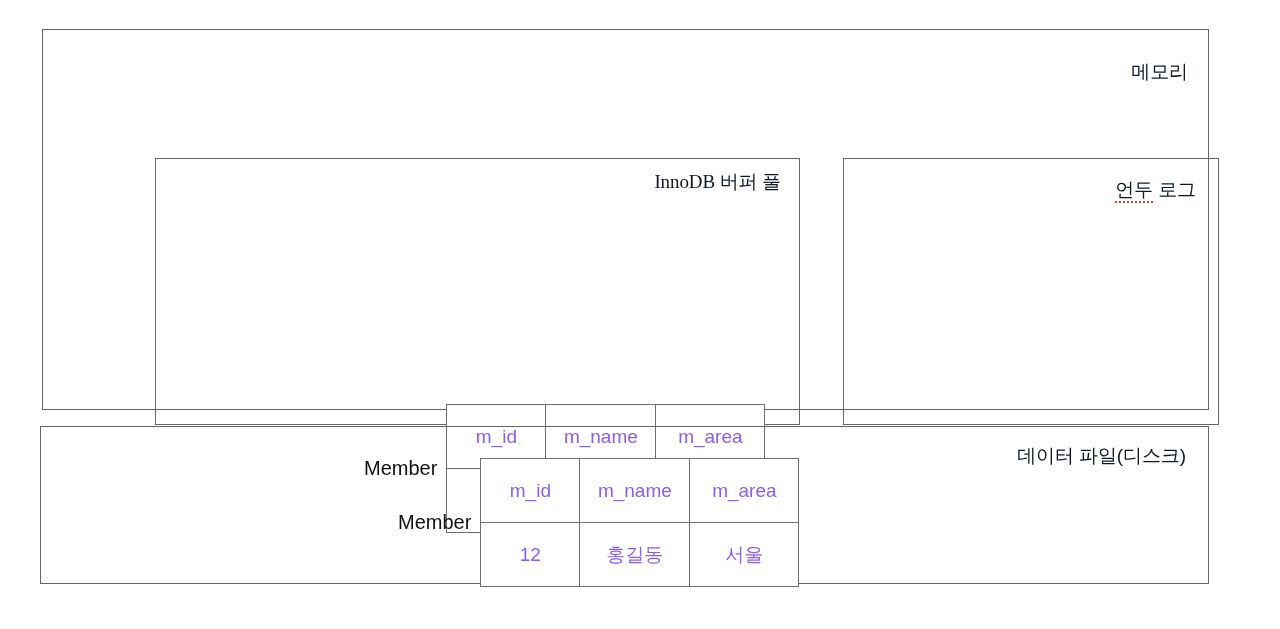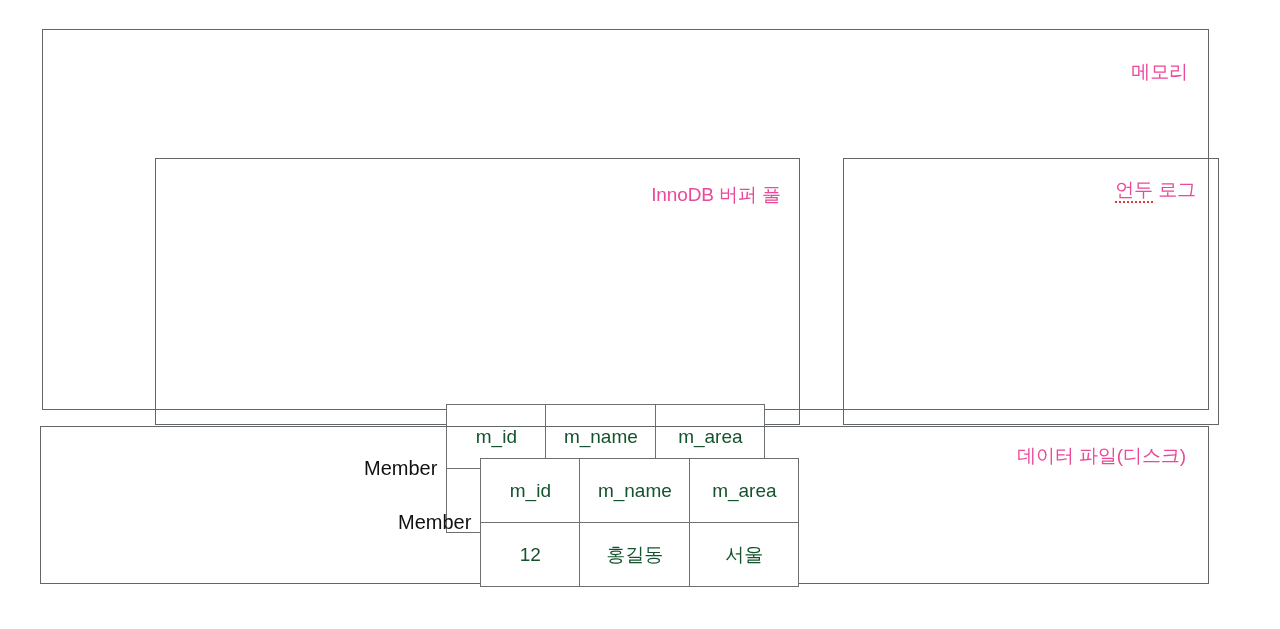--- a/index.html
+++ b/index.html
@@ -29,21 +29,21 @@
     position: absolute;
     box-sizing: border-box;
     border: 1.6px solid #636669;
     background: transparent;
   }
 
   .box-label {
     position: absolute;
     font-size: 19px;
     line-height: 22px;
-    color: #ec4899;
+    color: #0f172a;
     white-space: nowrap;
     letter-spacing: -0.1px;
   }
 
   
   #memory-box {
     left: 42px;
     top: 29px;
     width: 1167px;
     height: 381px;
@@ -55,21 +55,22 @@
 
   
   #buffer-pool-box {
     left: 112px;
     top: 128px;
     width: 645px;
     height: 267px;
   }
   #buffer-pool-label {
     right: 18px;
-    top: 25px;
+    top: 12px;
+    font-family: Liberation Serif, serif;
   }
 
   
   #undo-log-box {
     left: 800px;
     top: 128px;
     width: 376px;
     height: 267px;
   }
   #undo-log-label {
@@ -112,21 +113,21 @@
     border-collapse: collapse;
     table-layout: fixed;
     background: #ffffff;
   }
   table.data-table td,
   table.data-table th {
     border: 1.4px solid #6d7073;
     font-weight: normal;
     font-size: 19px;
     line-height: 22px;
-    color: #14532d;
+    color: #8b5cf6;
     text-align: center;
     padding: 0;
     height: 63px;
     white-space: nowrap;
   }
   table.data-table col.c-id    { width: 99px; }
   table.data-table col.c-name  { width: 110px; }
   table.data-table col.c-area  { width: 109px; }
 
   

